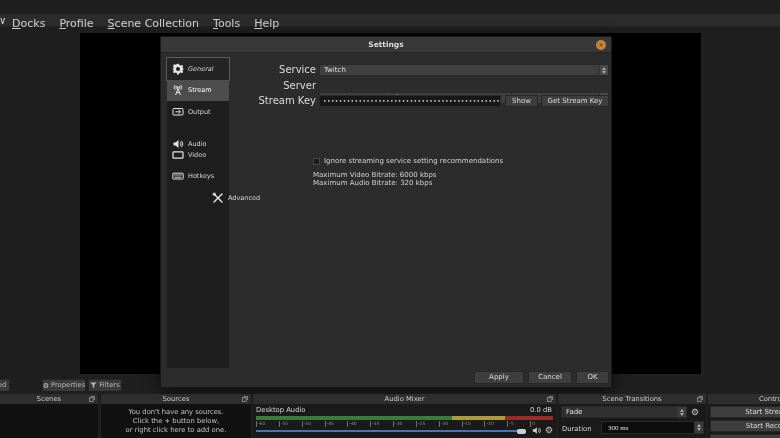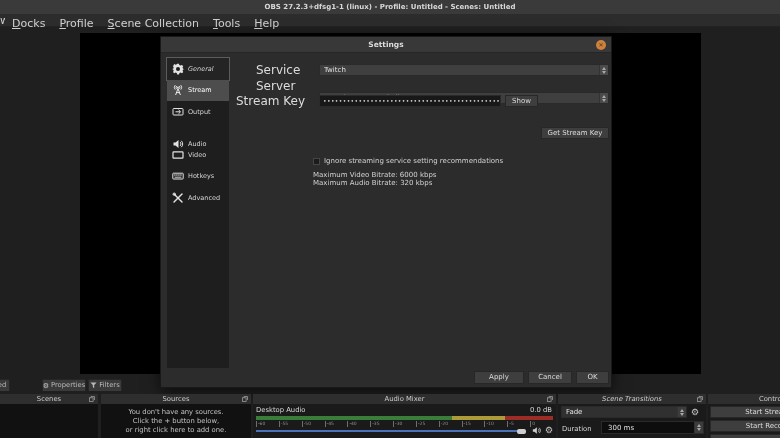--- a/index.html
+++ b/index.html
@@ -27,21 +27,21 @@
   .dlg-close { left:435px; top:3px; width:10px; height:10px; border-radius:50%; background:#ca823d;
                color:#5d3313; font-size:6px; line-height:10px; text-align:center; font-weight:bold; }
 
   .sidebar { left:6px; top:21px; width:62px; height:310px; background:#1e1e1e; }
   .side-item { position:absolute; left:0; width:62px; height:21.5px; color:#d6d6d6; font-size:6.5px;
                display:flex; align-items:center; gap:4px; padding-left:4px; }
   .side-item.selected { background:#4d4d4d; color:#ffffff; }
   .side-item.focused { outline:1px solid #5c5c5c; background:#242424;font-style:italic; }
   .side-icon { width:13px; height:13px; display:inline-flex; align-items:center; justify-content:center; flex:0 0 13px; }
 
-  .field-label { color:#dcdcdc; font-size:12px; line-height:12px; }
+  .field-label { color:#dcdcdc; font-size:10px; line-height:12px; text-align:right; }
   .combo { background:#3f3f3f; border:1px solid #2a2a2a; color:#e2e2e2; font-size:7px; line-height:10px;
            padding-left:4px; }
   .spin { position:absolute; right:0; top:0; bottom:0; width:9px; background:#4a4a4a; border-left:1px solid #333;
           display:flex; flex-direction:column; align-items:center; justify-content:center; }
   .tri-up { width:0; height:0; border-left:2.5px solid transparent; border-right:2.5px solid transparent; border-bottom:3px solid #a8a8a8; margin-bottom:1px; }
   .tri-dn { width:0; height:0; border-left:2.5px solid transparent; border-right:2.5px solid transparent; border-top:3px solid #a8a8a8; }
   .pwfield { background:#181818; border:1px solid #2a2a2a; color:#cfcfcf; font-size:6px; line-height:10px;
              padding-left:3px; letter-spacing:0.4px; overflow:hidden; white-space:nowrap; }
   .btn { background:#3e3e3e; border:1px solid #272727; color:#dcdcdc; font-size:7px; text-align:center; }
   .checkbox { width:7px; height:7px; background:#1c1c1c; border:1px solid #454545; }
@@ -64,23 +64,20 @@
   .vol-handle { width:9px; height:5px; background:#cfcfcf; border-radius:2px; }
   .gear-glyph { color:#c7c7c7; font-size:9px; line-height:10px; }
 
   svg { display:block; }
 </style>
 </head>
 <body>
 
 <div class="page">
 
-  <div class="abs titlebar">
-    <span>OBS 27.2.3+dfsg1-1 (linux) - Profile: Untitled - Scenes: Untitled</span>
-  </div>
 
   <div class="abs menubar">
     <span class="menu-sliver">w</span><span class="menu-item">Docks</span><span class="menu-item">Profile</span><span class="menu-item">Scene Collection</span><span class="menu-item">Tools</span><span class="menu-item">Help</span>
   </div>
 
   <div class="abs canvas"></div>
 
   <div class="abs dialog">
 
     <div class="abs dlg-titlebar">
@@ -148,21 +145,21 @@
       <div class="side-item" style="top:107.5px;">
         <span class="side-icon">
           <svg width="12" height="12" viewBox="0 0 12 12" fill="none" stroke="#e3e3e3">
             <rect x="0.8" y="3.2" width="10.4" height="5.8" rx="0.6" stroke-width="1"></rect>
             <path d="M2.4 5 h1 M4.4 5 h1 M6.4 5 h1 M8.4 5 h1 M3 7.2 h6" stroke-width="0.9" stroke-linecap="round"></path>
           </svg>
         </span>
         <span>Hotkeys</span>
       </div>
 
-      <div class="side-item" style="top:129px;">
+      <div class="side-item" style="top:129px;margin-left:40px;">
         <span class="side-icon">
           <svg width="12" height="12" viewBox="0 0 12 12" fill="none" stroke="#e3e3e3" stroke-width="1.4" stroke-linecap="round">
             <path d="M2 2 L10 10"></path>
               <path d="M10 2 L2 10"></path>
               <circle cx="2.2" cy="2.2" r="1.2" stroke-width="1"></circle>
           </svg>
         </span>
         <span>Advanced</span>
       </div>
     </div>
@@ -181,21 +178,21 @@
       <span>Auto (Recommended)</span>
       <span class="spin">
           <span class="tri-up"></span>
           <span class="tri-dn"></span>
         </span>
     </div>
 
     <div class="abs field-label" style="left:75px; top:58px; width:80px;">Stream Key</div>
     <div class="abs pwfield" style="left:158px; top:58px; width:182px; height:12px;">••••••••••••••••••••••••••••••••••••••••••••••</div>
     <div class="abs btn" style="left:344px; top:58px; width:33px; height:12px; line-height:10px;">Show</div>
-    <div class="abs btn" style="left:380px; top:58px; width:68px; height:12px; line-height:10px;margin-top:32px;">Get Stream Key</div>
+    <div class="abs btn" style="left:380px; top:58px; width:68px; height:12px; line-height:10px;">Get Stream Key</div>
 
     <div class="abs checkbox" style="left:152px; top:121px;"></div>
     <div class="abs plain-text" style="left:163px; top:121px; line-height:7px;">Ignore streaming service setting recommendations</div>
 
     <div class="abs plain-text" style="left:152px; top:134px;">Maximum Video Bitrate: 6000 kbps</div>
     <div class="abs plain-text" style="left:152px; top:142px;">Maximum Audio Bitrate: 320 kbps</div>
 
     <div class="abs btn" style="left:313px; top:334px; width:50px; height:13px; line-height:11px;">Apply</div>
     <div class="abs btn" style="left:367px; top:334px; width:44px; height:13px; line-height:11px;">Cancel</div>
     <div class="abs btn" style="left:415px; top:334px; width:33px; height:13px; line-height:11px;">OK</div>
@@ -281,40 +278,40 @@
     <div class="abs vol-handle" style="left:264px; top:24.5px;"></div>
     <div class="abs" style="left:279px; top:22px;">
       <svg width="10" height="9" viewBox="0 0 12 10">
           <polygon points="1,3.5 3,3.5 5.8,1 5.8,9 3,6.5 1,6.5" fill="#cfcfcf"></polygon>
           <path d="M7.2 3 a2.4 2.4 0 0 1 0 4 M8.6 1.8 a4.2 4.2 0 0 1 0 6.4" stroke="#cfcfcf" fill="none" stroke-width="1"></path>
         </svg>
     </div>
     <div class="abs gear-glyph" style="left:292px; top:21px;">⚙</div>
   </div>
 
-  <div class="abs panel-header" style="left:558px; top:394px; width:148px; height:10px;font-style:italic;">
+  <div class="abs panel-header" style="left:558px; top:394px; width:148px; height:10px;">
     <span>Scene Transitions</span>
     <span class="dock-icon">
         <svg width="6" height="6" viewBox="0 0 6 6" fill="none" stroke="#9a9a9a" stroke-width="0.8">
           <rect x="0.5" y="1.8" width="3.6" height="3.6"></rect>
           <path d="M2 1.8 V0.5 H5.5 V4"></path>
         </svg>
       </span>
   </div>
   <div class="abs panel-body" style="left:558px; top:404px; width:148px; height:34px; background:#1a1a1a;">
     <div class="abs combo" style="left:3px; top:2px; width:126px; height:12px; background:#303030;">
       <span>Fade</span>
       <span class="spin" style="background:#3c3c3c;">
           <span class="tri-up"></span>
           <span class="tri-dn"></span>
         </span>
     </div>
     <div class="abs gear-glyph" style="left:133px; top:3px;">⚙</div>
     <div class="abs mixer-name" style="left:4px; top:19px; line-height:12px;">Duration</div>
-    <div class="abs" style="left:43px; top:17px; width:103px; height:13px; background:#0d0d0d; border:1px solid #2a2a2a;">
+    <div class="abs" style="left:43px; top:17px; width:103px; height:13px; background:#0d0d0d; border:1px solid #2a2a2a;font-family:Liberation Serif, serif;">
       <span class="abs" style="left:6px; top:2px; color:#e0e0e0; font-size:7px;">300 ms</span>
       <span class="spin" style="background:#3c3c3c;">
           <span class="tri-up"></span>
           <span class="tri-dn"></span>
         </span>
     </div>
   </div>
 
   <div class="abs panel-header" style="left:708px; top:394px; width:130px; height:10px; text-align:center;">
     <span>Controls</span>

